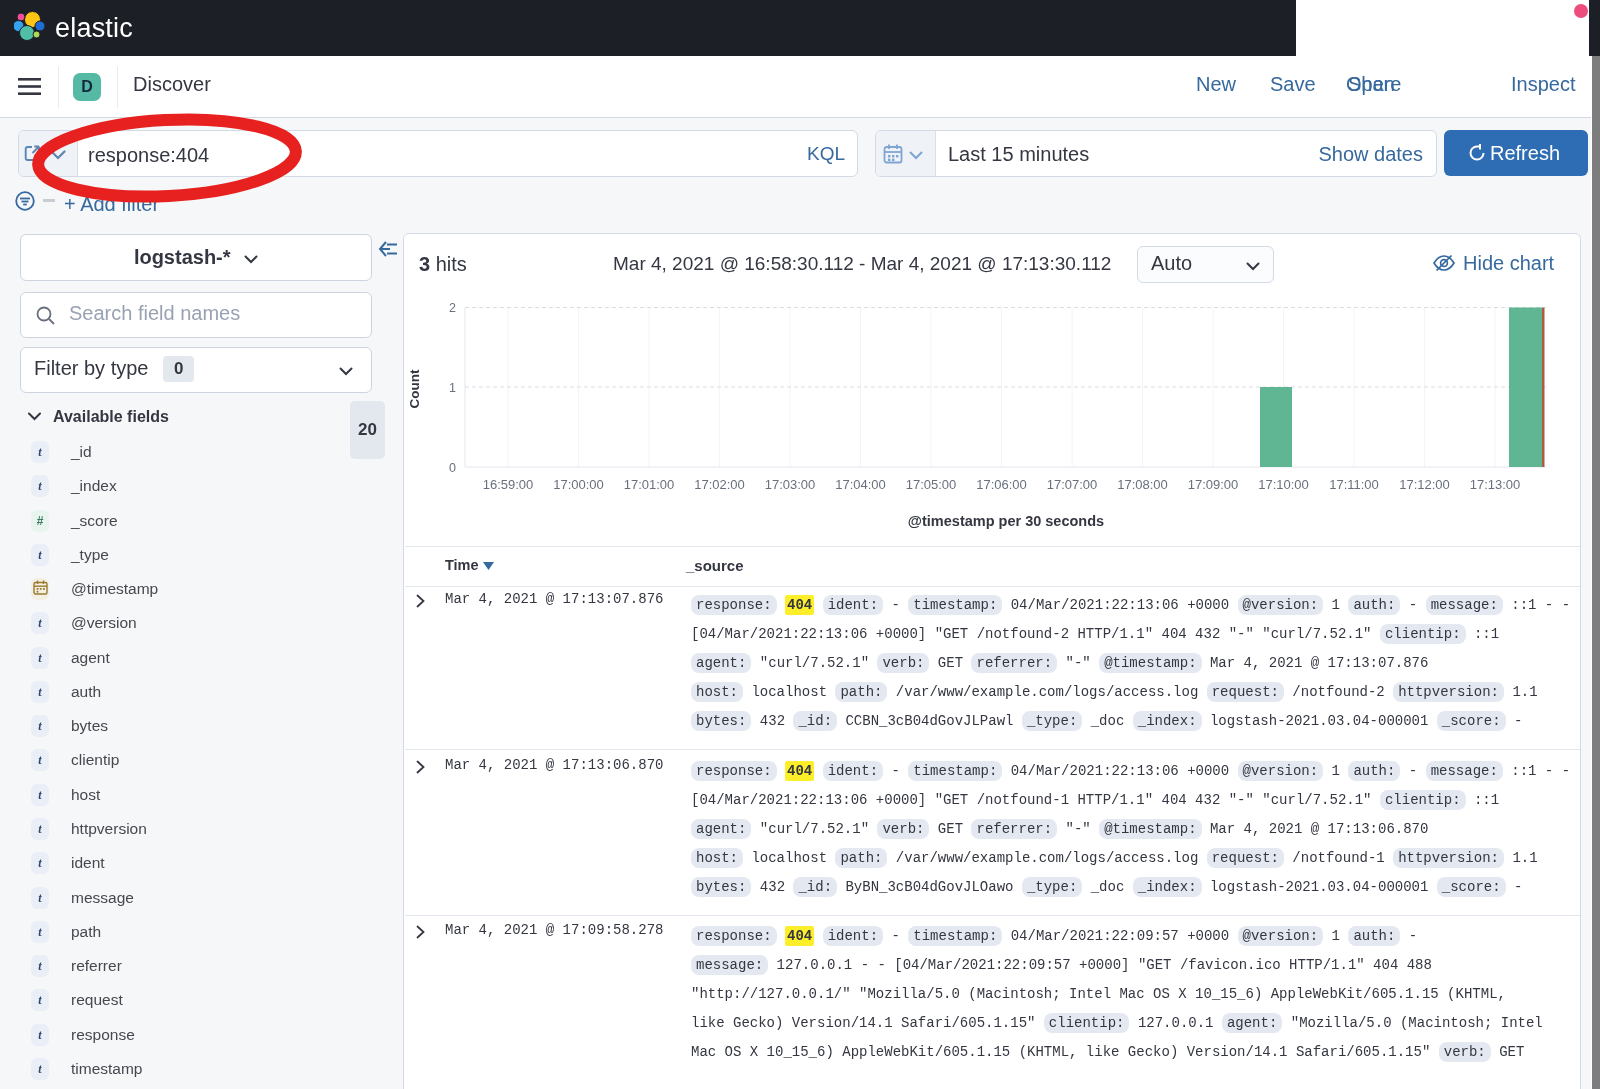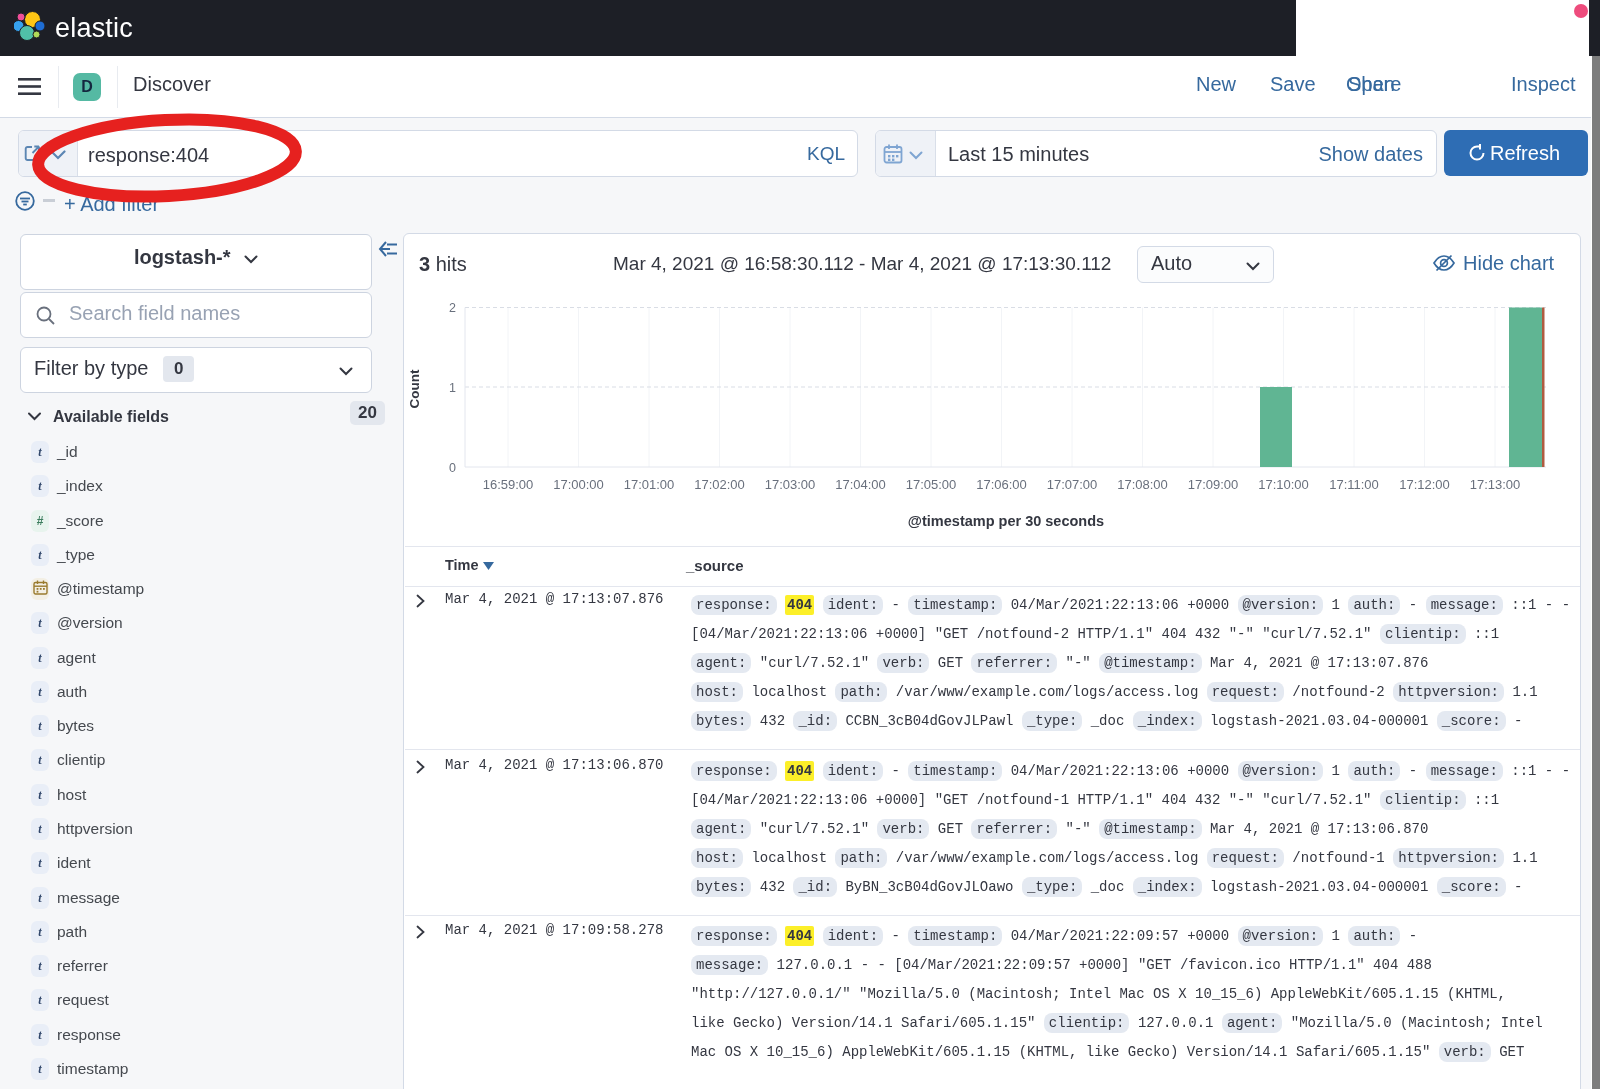--- a/index.html
+++ b/index.html
@@ -25,35 +25,35 @@
 #kql { position:absolute; right:12px; top:12px; font-size:19px; color:#36699e; }
 #datebar { position:absolute; left:875px; top:12px; width:562px; height:47px; background:#fff; border:1px solid #d3dae6; border-radius:6px; }
 #datebar .dtxt { position:absolute; left:72px; top:12px; font-size:20px; color:#343741; }
 #datebar .show { position:absolute; right:13px; top:12px; font-size:20px; color:#36699e; }
 #refresh { position:absolute; left:1444px; top:12px; width:144px; height:46px; background:#2e6db4; border-radius:6px; color:#fff; font-size:20px; text-align:center; line-height:46px; }
 #addfilter { position:absolute; left:64px; top:75px; font-size:20px; color:#36699e; }
 
 
 #sidebar { position:absolute; left:0; top:233px; width:403px; height:856px; background:#f6f7f9; }
 .sbox { position:absolute; left:20px; width:352px; background:#fff; border:1px solid #cdd4e0; border-radius:6px; }
-#ipsel { top:1px; height:56px; text-align:center; font-weight:700; font-size:20px; color:#343741; line-height:45px; }
+#ipsel { top:1px; height:47px; text-align:center; font-weight:700; font-size:20px; color:#343741; line-height:45px; }
 #fsearch { top:59px; height:46px; }
 #fsearch .ph { position:absolute; left:48px; top:9px; font-size:20px; color:#98a2b3; }
 #ftype { top:114px; height:46px; }
 #ftype .t { position:absolute; left:13px; top:9px; font-size:20px; color:#343741; }
 .badge0 { position:absolute; left:142px; top:8px; background:#e3e7ee; border-radius:4px; padding:3px 11px; font-size:17px; font-weight:700; color:#343741; }
 #avheader { position:absolute; left:28px; top:172px; width:350px; }
 #avheader .t { position:absolute; left:25px; top:3px; font-size:16px; font-weight:700; color:#343741; }
-#av20 { position:absolute; left:322px; top:-4px; background:#e3e7ee; border-radius:5px; padding:2px 8px; font-size:17px; font-weight:700; color:#343741; }
+#av20 { position:absolute; left:322px; top:-4px; background:#e3e7ee; border-radius:5px; padding:19px 8px; font-size:17px; font-weight:700; color:#343741; }
 .frow { position:absolute; left:31px; height:24px; }
 .fbadge { display:inline-block; width:18px; height:22px; border-radius:6px; background:#e9eef7; color:#31476b;
   text-align:center; font-size:12px; font-style:italic; font-weight:700; line-height:22px; font-family:"Liberation Serif",serif; vertical-align:middle; }
 .fbadge.num { background:#e8f4ee; color:#3c7d5e; font-style:normal; font-family:"Liberation Sans",sans-serif; }
 .fbadge.cal { background:#f3efe4; color:#8a6a0a; }
-.fname { margin-left:8px; font-size:15.5px; color:#45494f; vertical-align:middle; }
+.fname { margin-left:22px; font-size:15.5px; color:#45494f; vertical-align:middle; }
 
 
 #panel { position:absolute; left:403px; top:233px; width:1178px; height:900px; background:#fff; border:1px solid #d3dae6; border-radius:6px; }
 #hits { position:absolute; left:15px; top:19px; font-size:20px; color:#343741; }
 #rangetitle { position:absolute; left:209px; top:19px; font-size:19px; color:#343741; }
 #autosel { position:absolute; left:733px; top:12px; width:137px; height:37px; background:#fbfcfd; border:1px solid #d3dae6; border-radius:6px; }
 #autosel .t { position:absolute; left:13px; top:5px; font-size:20px; color:#343741; }
 #hidechart { position:absolute; left:1059px; top:18px; font-size:20px; color:#36699e; }
 
 

